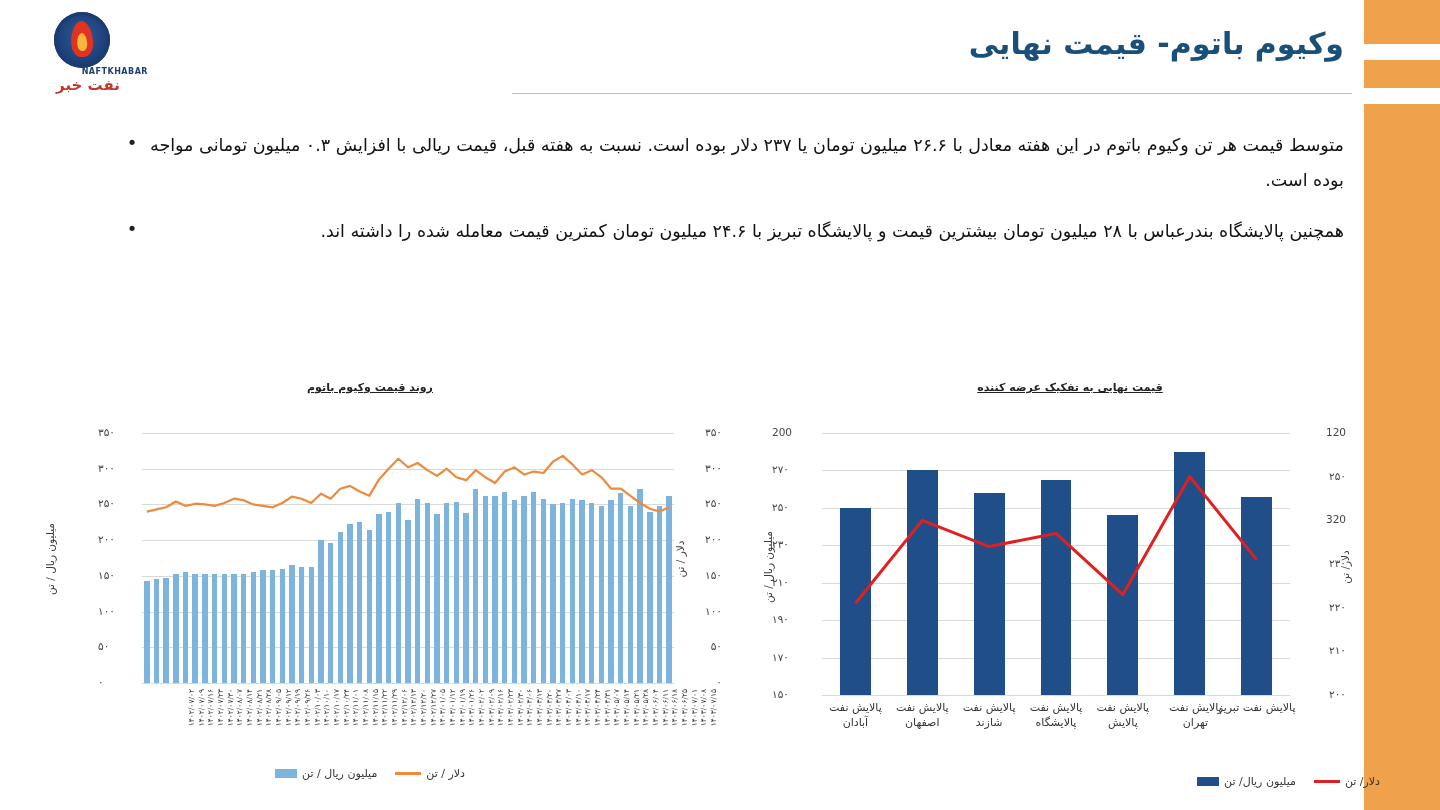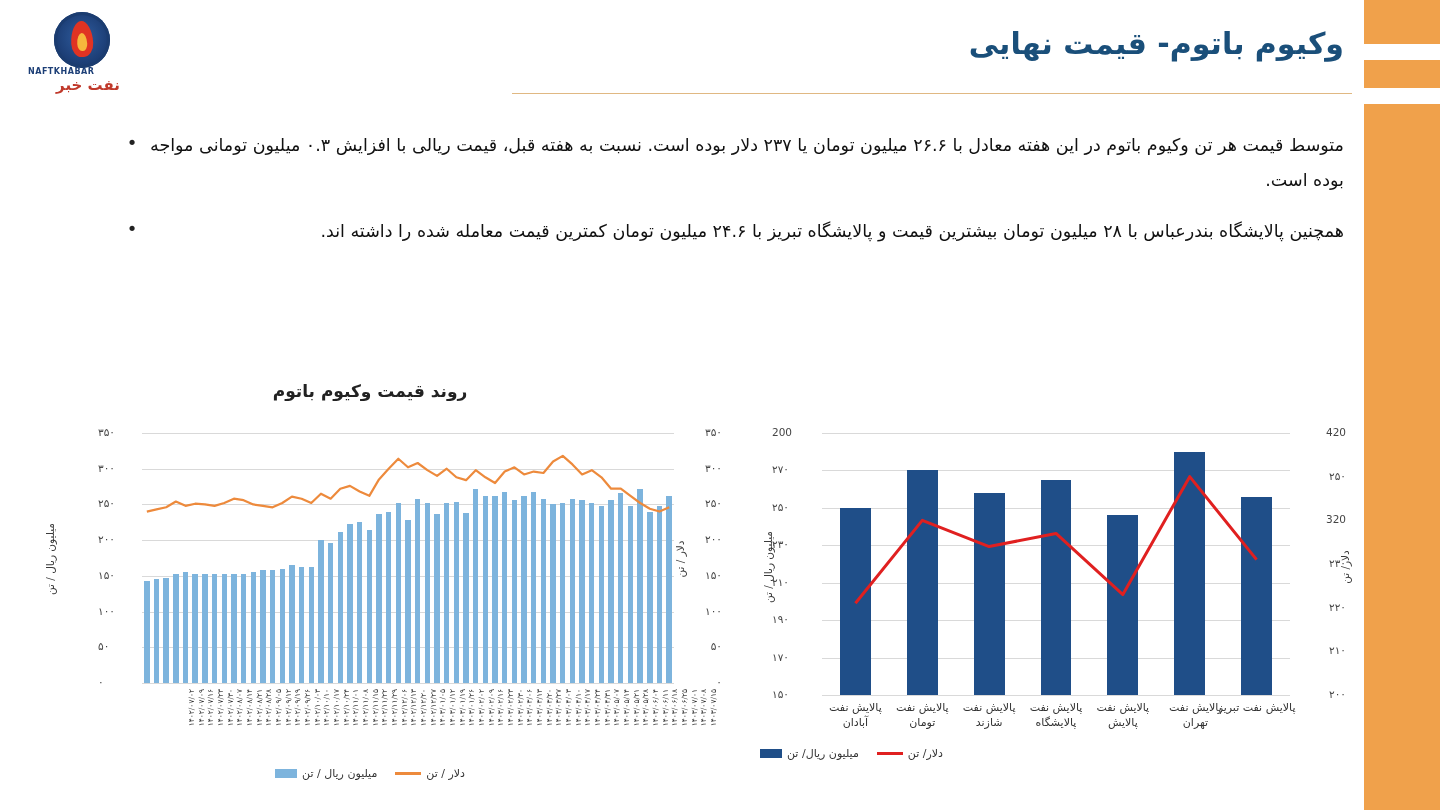--- a/index.html
+++ b/index.html
@@ -94,21 +94,21 @@
     width: 10px;
     height: 18px;
     background: #f6b73c;
     border-radius: 50% 50% 45% 45% / 60% 60% 40% 40%;
   }
   .logo .brand-en {
     position: absolute;
     left: 0;
     top: 57px;
     width: 120px;
-    text-align: left;
+    text-align: right;
     font-size: 8px;
     font-weight: bold;
     color: #1d3f77;
     letter-spacing: 0.5px;
   }
   .logo .brand-fa {
     position: absolute;
     left: 0;
     top: 66px;
     width: 120px;
@@ -143,24 +143,25 @@
   .bullet-text {
     flex: 1 1 auto;
     font-size: 17.5px;
     line-height: 2.0;
     color: #111;
   }
 
   
   .chart-title {
     position: absolute;
-    font-size: 17px;
+    font-size: 11px;
     font-weight: bold;
     color: #222;
     text-align: center;
+    text-decoration: underline;
   }
   .vert-label {
     position: absolute;
     font-size: 10.5px;
     color: #3a3a3a;
     white-space: nowrap;
     transform-origin: 50% 50%;
   }
   .tick {
     position: absolute;
@@ -453,20 +454,21 @@
       <span>میلیون ریال / تن</span>
     </div>
     <div class="item">
       <span class="swatch-line" style="background:#ed8a3c;"></span>
       <span>دلار / تن</span>
     </div>
   </div>
 </div>
 
 <div id="chart-right">
+  <div class="chart-title" style="left:0; top:6px; width:620px;">قیمت نهایی به تفکیک عرضه کننده</div>
 
   <div class="vert-label" style="left:-28px; top:186px; transform:rotate(-90deg);">میلیون ریال / تن</div>
   <div class="vert-label" style="left:568px; top:186px; transform:rotate(-90deg);">دلار/ تن</div>
 
   <div id="right-grid">
       <div class="gridline" style="left:62px; top:320px; width:468px;"></div>
       <div class="gridline" style="left:62px; top:282.57142857142856px; width:468px;"></div>
       <div class="gridline" style="left:62px; top:245.14285714285717px; width:468px;"></div>
       <div class="gridline" style="left:62px; top:207.71428571428572px; width:468px;"></div>
       <div class="gridline" style="left:62px; top:170.2857142857143px; width:468px;"></div>
@@ -484,49 +486,49 @@
       <div class="tick" style="left:12px; top:88.42857142857144px; width:44px; text-align:left;">۲۷۰</div>
       <div class="tick" style="left:12px; top:51px; width:44px; text-align:left;">200</div>
     </div>
   <div id="right-y2ticks">
       <div class="tick" style="left:542px; top:313px; width:44px; text-align:right;">۲۰۰</div>
       <div class="tick" style="left:542px; top:269.3333333333333px; width:44px; text-align:right;">۲۱۰</div>
       <div class="tick" style="left:542px; top:225.66666666666669px; width:44px; text-align:right;">۲۲۰</div>
       <div class="tick" style="left:542px; top:182px; width:44px; text-align:right;">۲۳۰</div>
       <div class="tick" style="left:542px; top:138.33333333333334px; width:44px; text-align:right;">320</div>
       <div class="tick" style="left:542px; top:94.66666666666666px; width:44px; text-align:right;">۲۵۰</div>
-      <div class="tick" style="left:542px; top:51px; width:44px; text-align:right;">420</div>
+      <div class="tick" style="left:542px; top:51px; width:44px; text-align:right;">120</div>
     </div>
 
   <div class="plot">
     <div id="right-bars">
         <div class="rbar" style="left:18.051428571428573px; width:30.754285714285718px; height:187.14285714285714px;"></div>
         <div class="rbar" style="left:84.90857142857143px; width:30.754285714285718px; height:224.57142857142856px;"></div>
         <div class="rbar" style="left:151.7657142857143px; width:30.754285714285718px; height:202.11428571428573px;"></div>
         <div class="rbar" style="left:218.62285714285716px; width:30.754285714285718px; height:215.2142857142857px;"></div>
         <div class="rbar" style="left:285.48px; width:30.754285714285718px; height:179.65714285714287px;"></div>
         <div class="rbar" style="left:352.3371428571429px; width:30.754285714285718px; height:243.2857142857143px;"></div>
         <div class="rbar" style="left:419.19428571428574px; width:30.754285714285718px; height:198.37142857142857px;"></div>
       </div>
     <svg id="right-line" width="468" height="262" viewBox="0 0 468 262" preserveAspectRatio="none" style="position:absolute;left:0;top:0;overflow:visible;">
         <path d="M33.43,170.30 L100.29,87.33 L167.14,113.53 L234.00,100.43 L300.86,161.57 L367.71,43.67 L434.57,126.63" fill="none" stroke="#e02020" stroke-width="3" stroke-linejoin="round"></path>
       </svg>
   </div>
 
   <div id="right-cats">
       <div class="rcat" style="left:56px; width:78.85714285714286px;">پالایش نفت آبادان</div>
-      <div class="rcat" style="left:122.85714285714286px; width:78.85714285714286px;">پالایش نفت تومان</div>
+      <div class="rcat" style="left:122.85714285714286px; width:78.85714285714286px;">پالایش نفت اصفهان</div>
       <div class="rcat" style="left:189.71428571428572px; width:78.85714285714286px;">پالایش نفت شازند</div>
       <div class="rcat" style="left:256.57142857142856px; width:78.85714285714286px;">پالایش نفت پالایشگاه</div>
       <div class="rcat" style="left:323.42857142857144px; width:78.85714285714286px;">پالایش نفت پالایش</div>
       <div class="rcat" style="left:396px; width:78.85714285714286px;">پالایش نفت تهران</div>
       <div class="rcat" style="left:457.14285714285717px; width:78.85714285714286px;">پالایش نفت تبریز</div>
     </div>
 
-  <div class="legend" style="left:0; top:372px; width:620px; justify-content:flex-start;">
+  <div class="legend" style="left:0; top:400px; width:620px; justify-content:flex-end;">
     <div class="item">
       <span class="swatch-bar" style="background:#1f4e88;"></span>
       <span>میلیون ریال/ تن</span>
     </div>
     <div class="item">
       <span class="swatch-line" style="background:#e02020;"></span>
       <span>دلار/ تن</span>
     </div>
   </div>
 </div>

